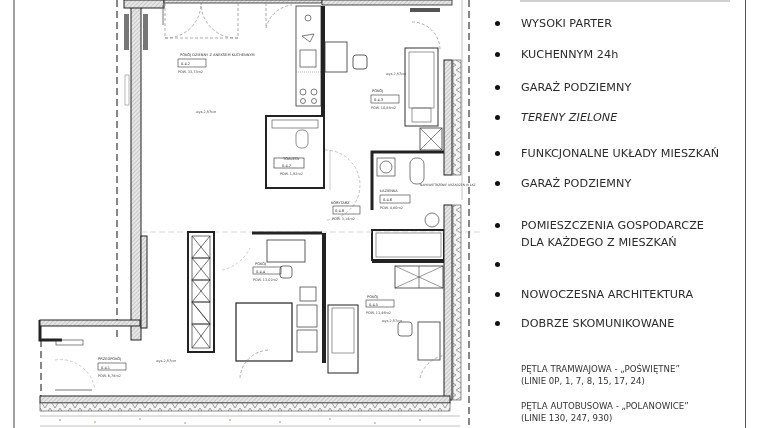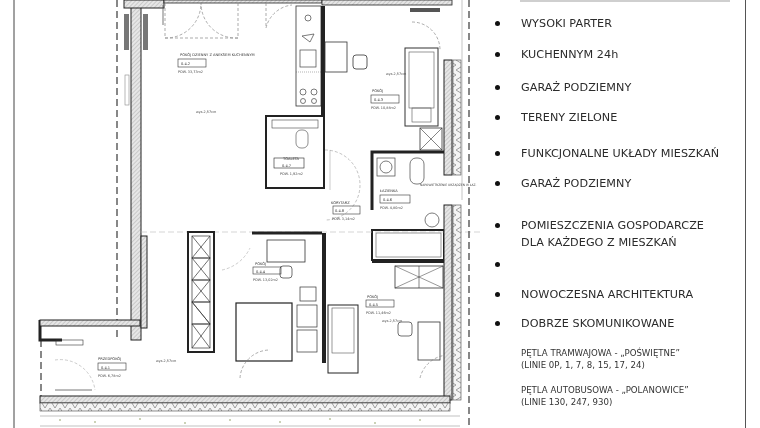--- a/index.html
+++ b/index.html
@@ -7,21 +7,21 @@
   .plan { position:absolute; left:0; top:0; width:480px; height:428px; }
   .plan svg { display:block; }
   .lbl { font-family:"DejaVu Sans", sans-serif; font-size:3.6px; fill:#333; }
   .lbl-dim { font-family:"DejaVu Sans", sans-serif; font-size:3.4px; fill:#444; }
   .panel { position:absolute; left:480px; top:0; width:280px; height:428px; }
   .panel-edge { position:absolute; right:14px; top:0; width:1px; height:428px; background:#555; }
   .topline { position:absolute; left:40px; top:0; width:210px; height:2px; background:#cfcfcf; }
   ul.features { list-style:none; margin:0; padding:0; position:absolute; left:0; top:14px; width:260px; }
   ul.features li { position:relative; padding-left:41px; font-family:"DejaVu Sans", sans-serif; font-size:11.2px; color:#2b2b2b; letter-spacing:0.05px; line-height:15px; }
   ul.features li .bullet { position:absolute; left:15px; top:5px; width:5px; height:5px; border-radius:50%; background:#111; }
-  .transit { position:absolute; left:41px; width:220px; font-family:"DejaVu Sans", sans-serif; font-size:8.6px; color:#333; line-height:12px; }
+  .transit { position:absolute; left:41px; width:220px; font-family:"DejaVu Sans", sans-serif; font-size:8.6px; color:#333; line-height:12px;margin-top:16px; }
 </style>
 </head>
 <body>
 
 <div class="plan">
 <svg width="480" height="428" viewBox="0 0 480 428" xmlns="http://www.w3.org/2000/svg">
   <defs>
     <pattern id="hatch" width="3" height="3" patternUnits="userSpaceOnUse" patternTransform="rotate(45)">
       <rect width="3" height="3" fill="#e6e6e6"></rect>
       <line x1="0" y1="0" x2="0" y2="3" stroke="#9a9a9a" stroke-width="0.8"></line>
@@ -217,21 +217,21 @@
       <span>WYSOKI PARTER</span>
     </li>
     <li style="position:absolute;top:33px;">
       <span class="bullet"></span>
       <span>KUCHENNYM 24h</span>
     </li>
     <li style="position:absolute;top:66px;">
       <span class="bullet"></span>
       <span>GARAŻ PODZIEMNY</span>
     </li>
-    <li style="position:absolute;top:96px;">
+    <li style="position:absolute;top:96px;font-style:italic;">
       <span class="bullet"></span>
       <span>TERENY ZIELONE</span>
     </li>
     <li style="position:absolute;top:132px;">
       <span class="bullet"></span>
       <span>FUNKCJONALNE UKŁADY MIESZKAŃ</span>
     </li>
     <li style="position:absolute;top:162px;">
       <span class="bullet"></span>
       <span>GARAŻ PODZIEMNY</span>

